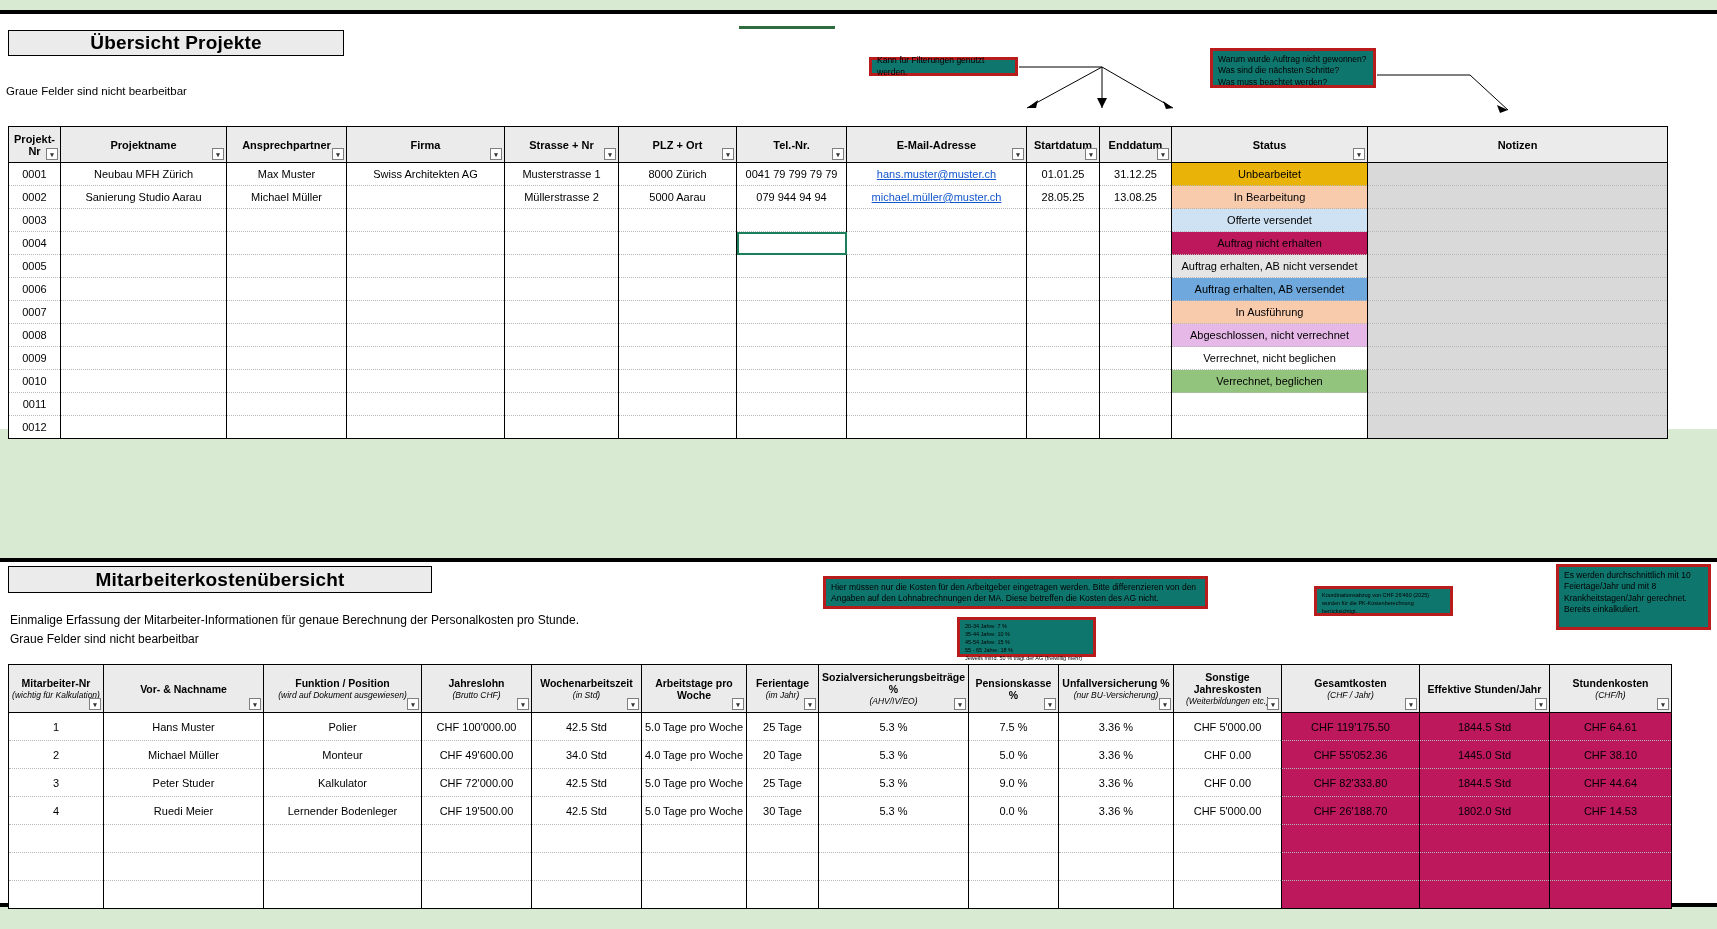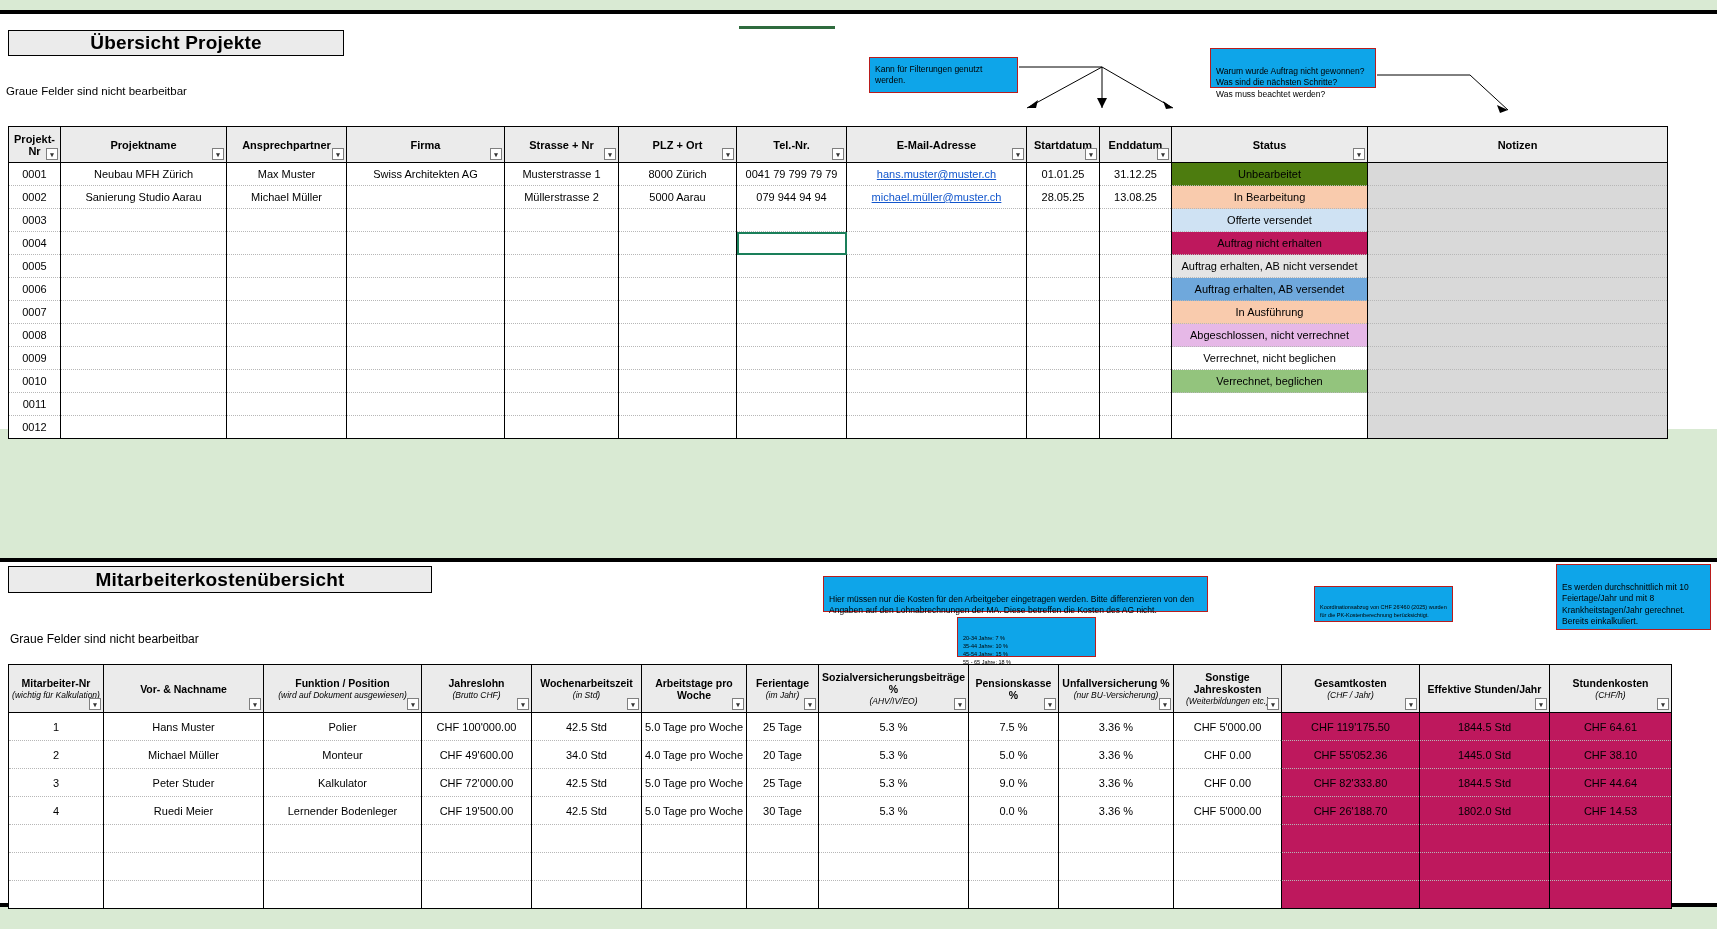--- a/index.html
+++ b/index.html
@@ -47,35 +47,35 @@
   .filt {
     position:absolute; right:2px; bottom:2px; width:12px; height:12px;
     background:#fff; border:1px solid #7f7f7f; font-size:7px; line-height:11px;
     text-align:center; color:#333;
   }
   .lnk { color:#1155cc; text-decoration:underline; }
   .notizen-col { background:#d9d9d9; }
   .selcell { outline:2px solid #1a7f5a; outline-offset:-2px; }
 
   
-  .st-unbe { background:#4d7c0f; }
+  .st-unbe { background:#eab308; }
   .st-bear { background:#f9cbad; }
   .st-off  { background:#cfe2f3; }
   .st-nein { background:#be185d; }
   .st-ab-n { background:#e5e5e5; }
   .st-ab-v { background:#6fa8dc; }
   .st-ausf { background:#f9cbad; }
   .st-abg  { background:#e6b8e7; }
   .st-ver-n{ background:#ffffff; }
   .st-ver-b{ background:#93c47d; }
 
   
   .callout {
-    position:absolute; background:#0ea5e9; border:1px solid #b91c1c;
-    font-size:8.5px; line-height:1.35; padding:17px 5px;
+    position:absolute; background:#0f766e; border:3px solid #b91c1c;
+    font-size:8.5px; line-height:1.35; padding:3px 5px;
   }
   .callout.tiny { font-size:5.5px; line-height:1.45; }
   svg.leaders { position:absolute; left:0; top:0; width:1717px; height:929px; pointer-events:none; }
 
   
   .white-band2 { position:absolute; left:0; top:562px; width:1717px; height:345px; background:#fff; }
   .rule2 { position:absolute; left:0; top:558px; width:1717px; height:4px; background:#000; }
   .rule3 { position:absolute; left:0; top:903px; width:1717px; height:4px; background:#000; }
   .bottom-band { position:absolute; left:0; top:907px; width:1717px; height:22px; background:#d9ead3; }
 
@@ -340,20 +340,21 @@
       </tr>
     </tbody>
   </table>
 
   <div class="rule2"></div>
   <div class="white-band2"></div>
   <div class="rule3"></div>
   <div class="bottom-band"></div>
 
   <div class="title-chip" style="left:8px; top:566px; width:424px; height:27px;">Mitarbeiterkostenübersicht</div>
+  <div class="subtitle" style="left:10px; top:613px; font-size:12px;">Einmalige Erfassung der Mitarbeiter-Informationen für genaue Berechnung der Personalkosten pro Stunde.</div>
   <div class="subtitle" style="left:10px; top:632px; font-size:12px;">Graue Felder sind nicht bearbeitbar</div>
 
   <div class="callout" style="left:823px; top:576px; width:385px; height:33px;">Hier müssen nur die Kosten für den Arbeitgeber eingetragen werden. Bitte differenzieren von den Angaben auf den Lohnabrechnungen der MA. Diese betreffen die Kosten des AG nicht.</div>
   <div class="callout tiny" style="left:957px; top:617px; width:139px; height:40px; white-space:pre-line;">20-34 Jahre: 7 %
 35-44 Jahre: 10 %
 45-54 Jahre: 15 %
 55 - 65 Jahre: 18 %
 Jeweils mind. 50 % trägt der AG (freiwillig mehr)</div>
   <div class="callout tiny" style="left:1314px; top:586px; width:139px; height:30px;">Koordinationsabzug von CHF 26'460 (2025) wurden für die PK-Kostenberechnung berücksichtigt.</div>
   <div class="callout" style="left:1556px; top:564px; width:155px; height:66px; white-space:pre-line;">Es werden durchschnittlich mit 10 Feiertage/Jahr und mit 8 Krankheitstagen/Jahr gerechnet. Bereits einkalkuliert.</div>

